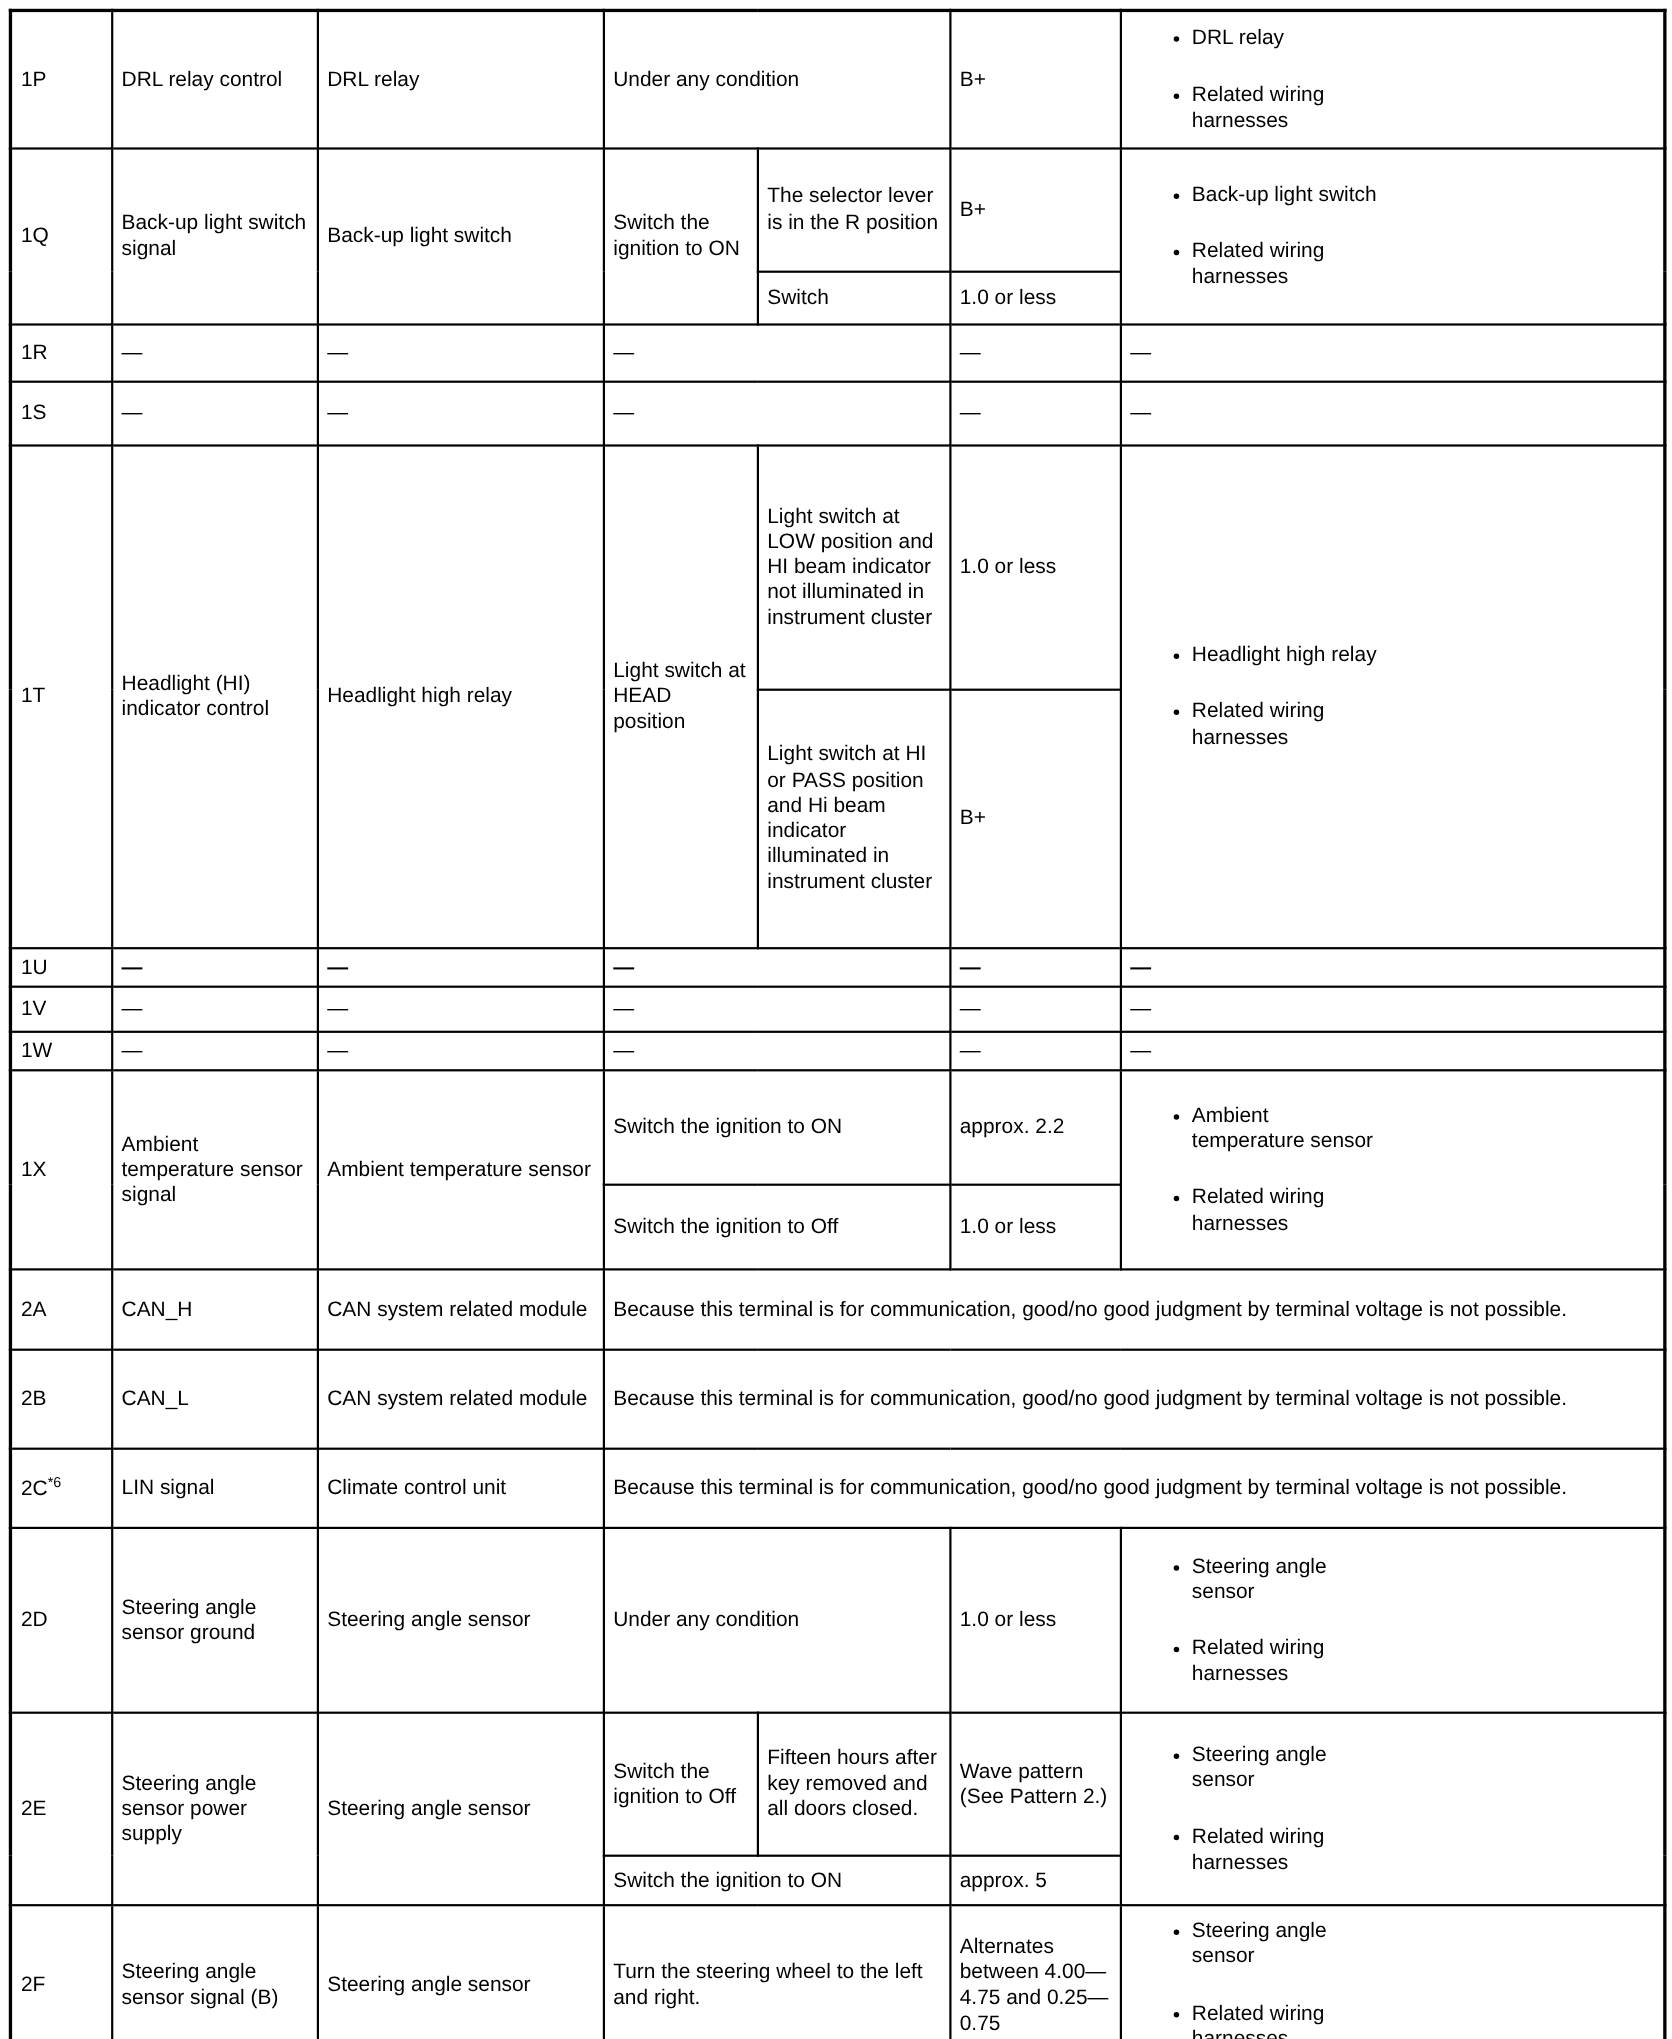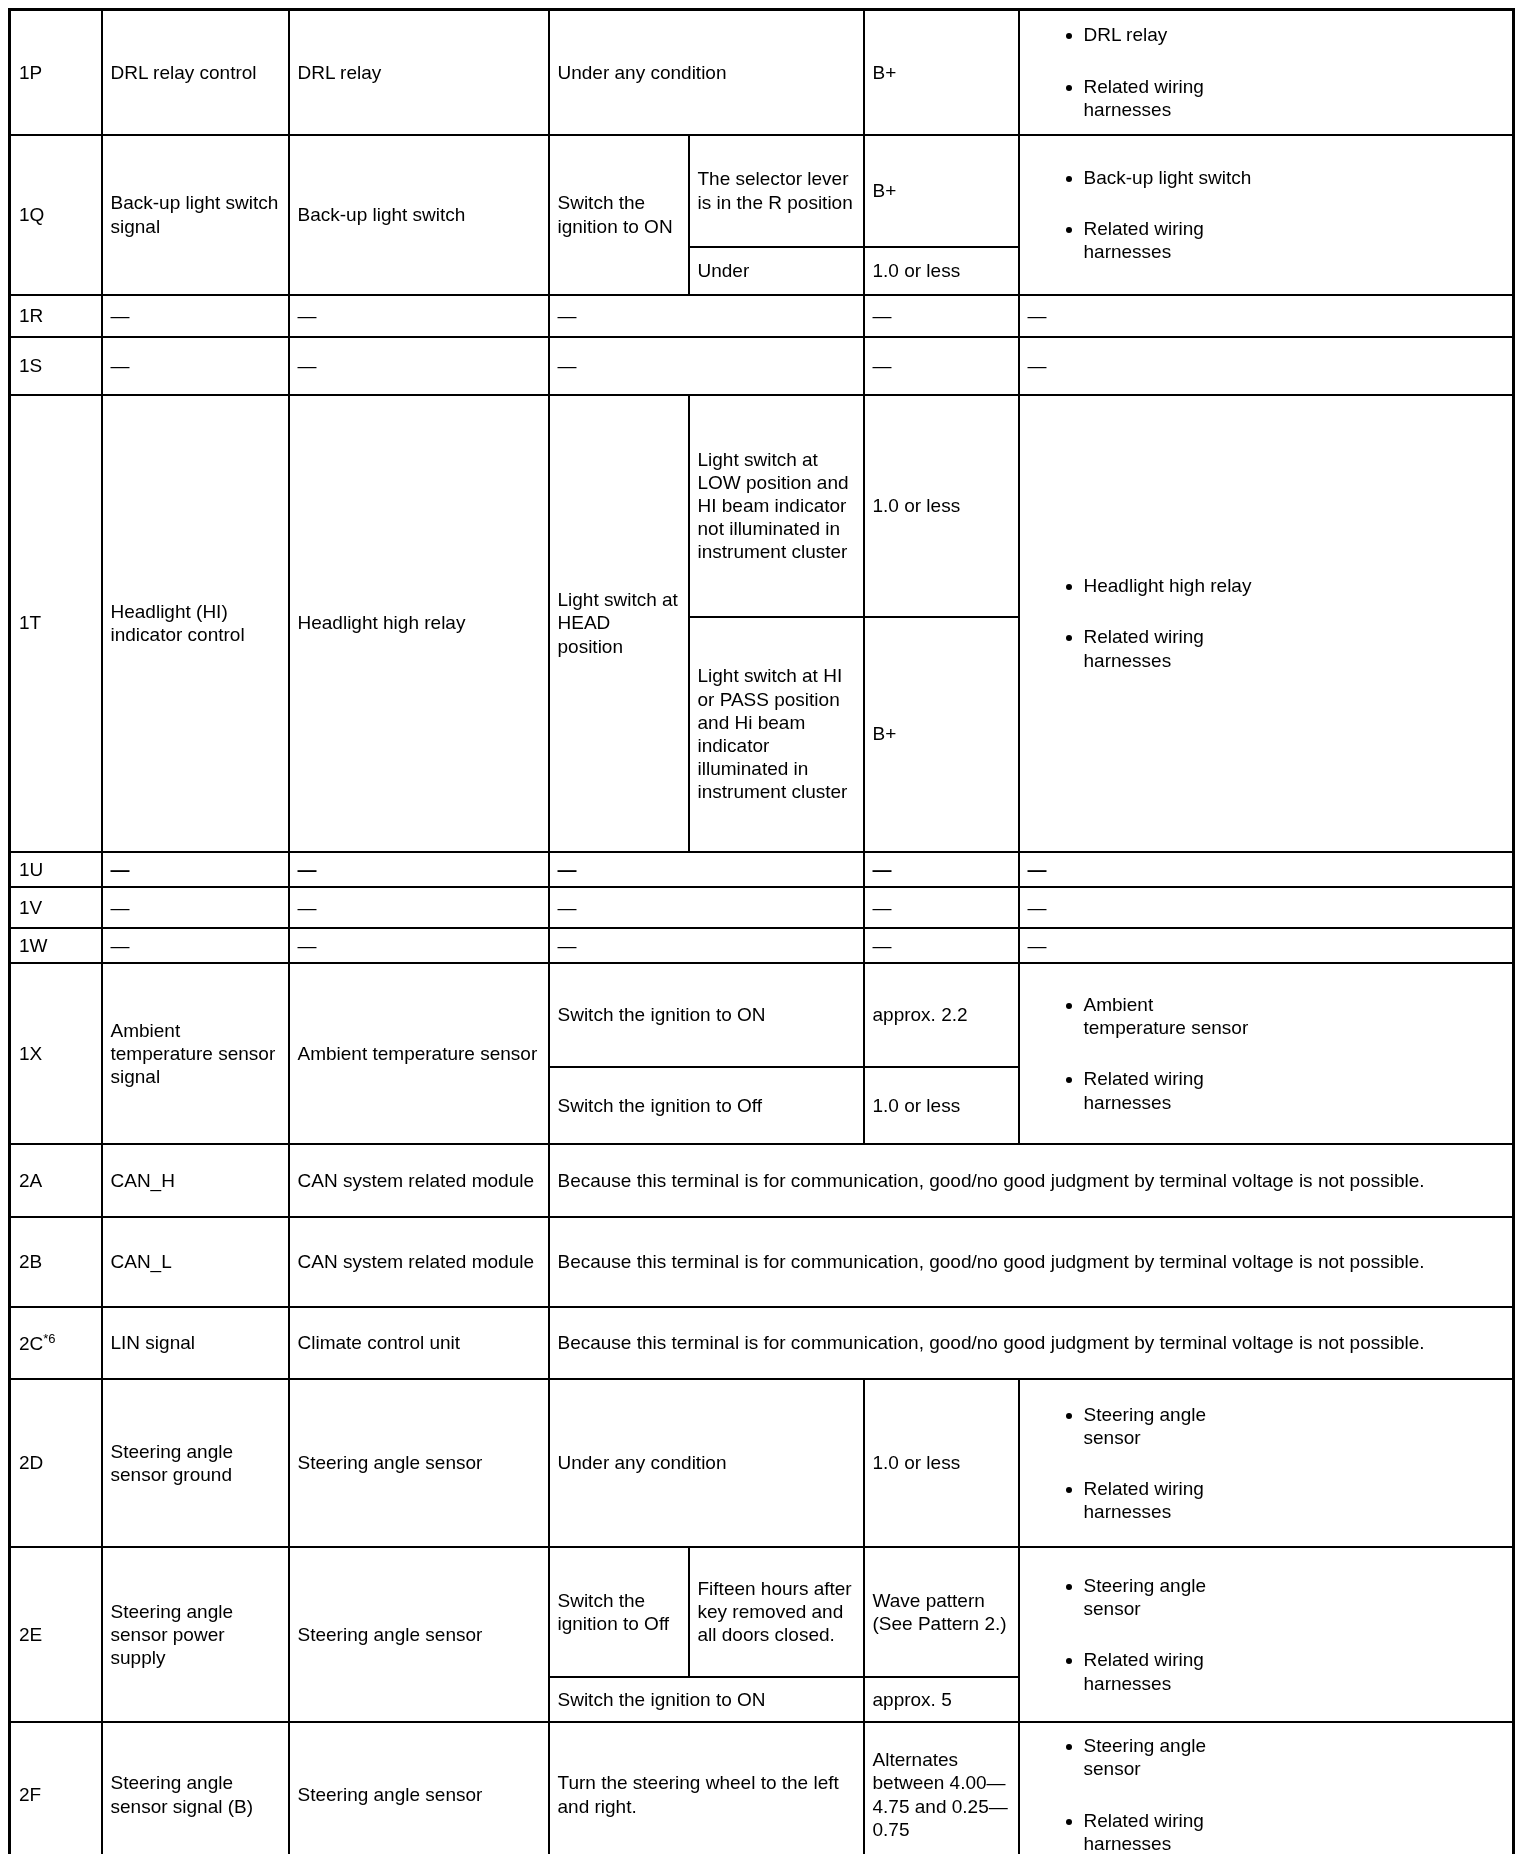--- a/index.html
+++ b/index.html
@@ -79,25 +79,25 @@
         <td>The selector lever is in the R position</td>
         <td>B+</td>
         <td rowspan="2" class="insp">
           <ul>
             <li>Back-up light switch</li>
             <li>Related wiring harnesses</li>
           </ul>
         </td>
       </tr>
       <tr style="height:48px">
-        <td>Under</td>
-        <td>1.0 or less</td>
-      </tr>
-
-      <tr style="height:42px">
+        <td>Switch</td>
+        <td>1.0 or less</td>
+      </tr>
+
+      <tr style="height:52px">
         <td>1R</td>
         <td>—</td>
         <td>—</td>
         <td colspan="2">—</td>
         <td>—</td>
         <td>—</td>
       </tr>
 
       <tr style="height:58px">
         <td>1S</td>

